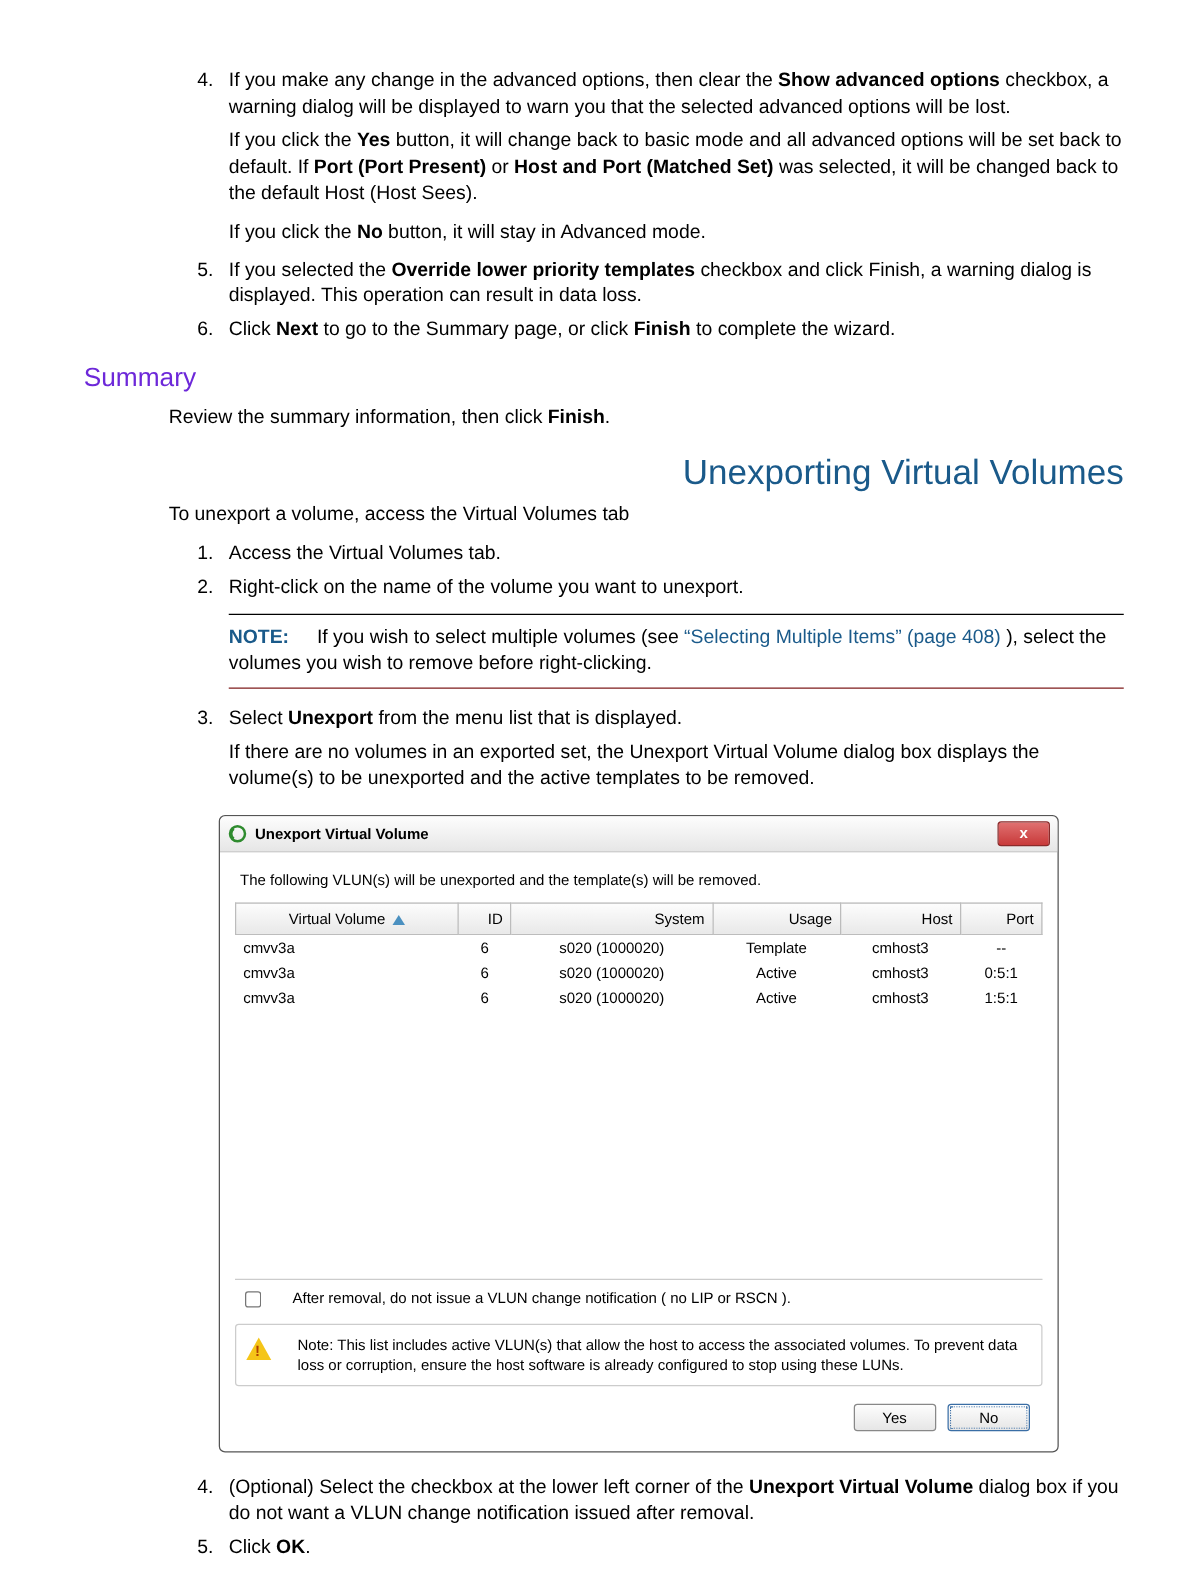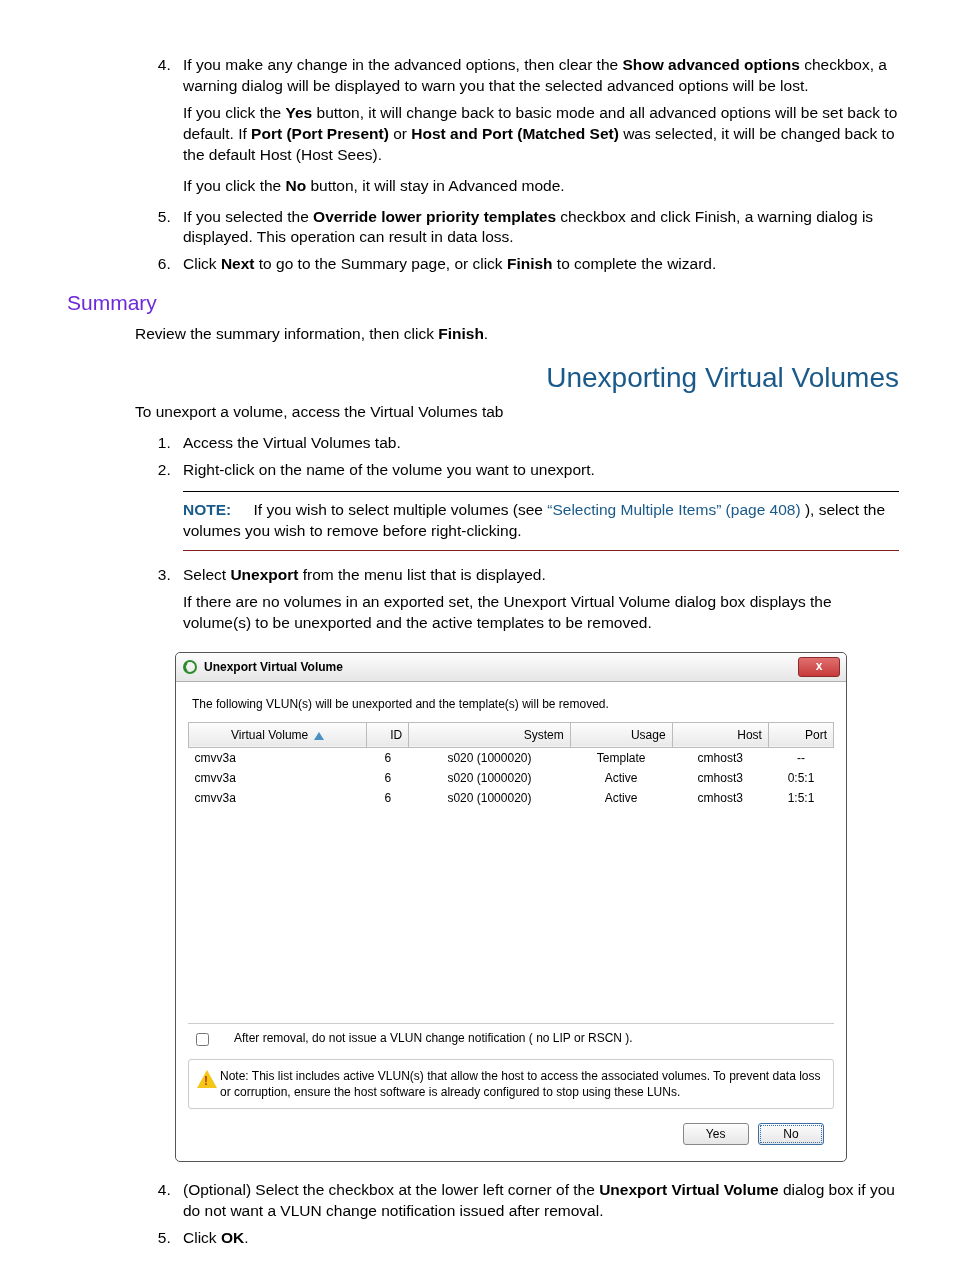--- a/index.html
+++ b/index.html
@@ -132,21 +132,21 @@
     padding: 6px 4px;
     display: flex;
     align-items: flex-start;
     gap: 22px;
   }
   .warn-row {
     border: 1px solid #ccc;
     border-radius: 3px;
     display: flex;
     align-items: flex-start;
-    gap: 3px;
+    gap: 21px;
     padding: 8px;
     margin: 4px 0 8px 0;
   }
   .warn-icon {
     width: 0; height: 0;
     border-left: 10px solid transparent;
     border-right: 10px solid transparent;
     border-bottom: 18px solid #f5c518;
     position: relative;
     margin-top: 2px;

